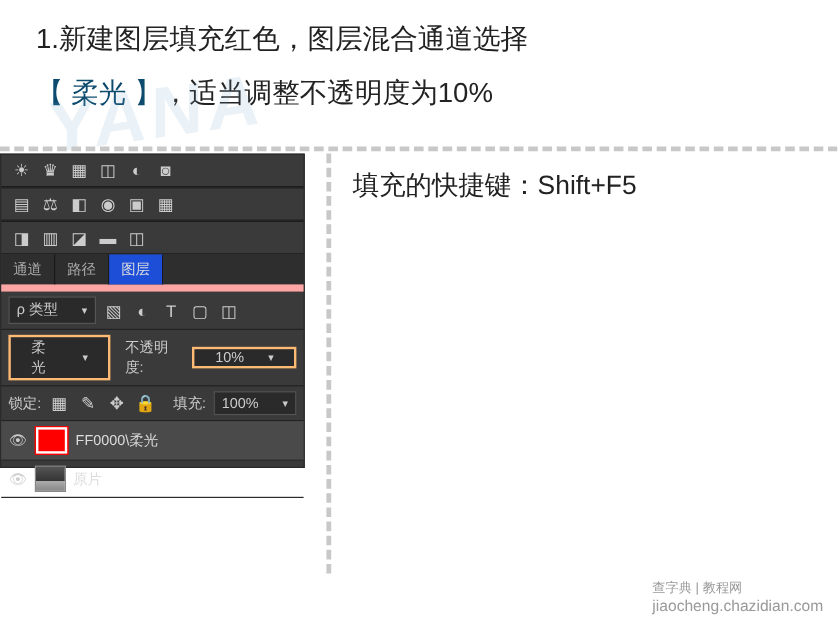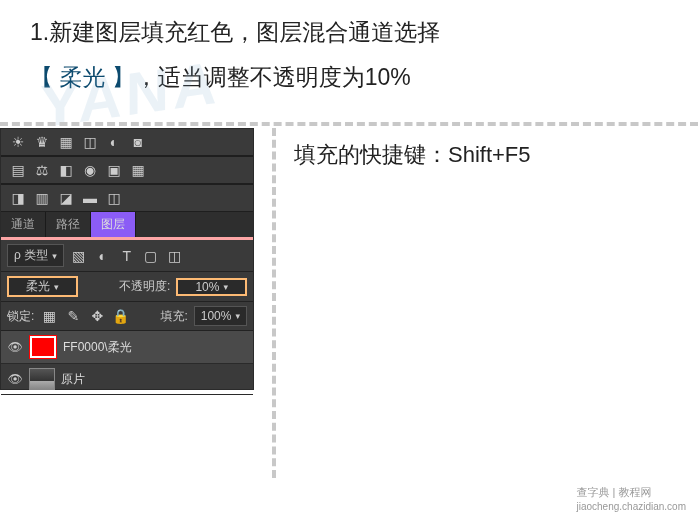--- a/index.html
+++ b/index.html
@@ -5,25 +5,25 @@
 body{margin:0;padding:0;font-family:"Microsoft YaHei","PingFang SC",sans-serif;background:#fff;width:698px}
 .page{position:relative;width:698px;height:518px;background:#fff;overflow:hidden}
 .wm{position:absolute;left:40px;top:60px;font-size:60px;font-weight:bold;color:rgba(120,170,200,0.15);transform:skewY(-8deg);letter-spacing:4px}
 .main-text{padding:10px 16px 0 30px;font-size:23px;line-height:45px;color:#222}
 .hl{color:#0c4a6e}
 .body-area{display:flex;margin-top:10px}
 .panel{width:252px;height:260px;background:#3a3a3a;position:relative;border:1px solid #2a2a2a;margin-left:0}
 .tool-row{display:flex;gap:6px;padding:4px 8px;border-top:1px solid #1e1e1e;border-bottom:1px solid #1e1e1e}
 .tool-row:first-child{border-top:none}
 .ticon{width:18px;height:18px;display:flex;align-items:center;justify-content:center;color:#ccc;font-size:14px}
-.tabs{display:flex;font-size:12px;color:#aaa;background:#2e2e2e;border-bottom:3px solid #fca5a5}
+.tabs{display:flex;font-size:12px;color:#aaa;background:#2e2e2e;border-bottom:6px solid #fca5a5}
 .tab{padding:4px 10px;border-right:1px solid #1a1a1a}
-.tab.active{background:#8b5cf6;color:#ddd}
+.tab.active{background:#1d4ed8;color:#ddd}
 .blend-row{display:flex;align-items:center;font-size:12px;color:#ccc;padding:4px 6px;gap:6px;border-bottom:1px solid #222}
-.dropdown{background:#2a2a2a;border:1px solid #555;padding:2px 6px;display:flex;align-items:center;gap:4px}
+.dropdown{background:#2a2a2a;border:1px solid #555;padding:2px 6px;display:flex;align-items:center;gap:20px}
 .redbox{border:2px solid #fdba74;padding:0 17px}
 .layer-row{display:flex;align-items:center;padding:4px 6px;gap:6px;font-size:12px;color:#ddd;border-bottom:1px solid #2a2a2a}
 .eye{width:16px;text-align:center;color:#ccc}
 .thumb{width:24px;height:20px;border:1px solid #888}
 .thumb.red{background:#ff0000;outline:2px solid #fff;outline-offset:-3px;border:2px solid #ff0000}
 .thumb.photo{background:linear-gradient(#555 0%,#333 60%,#aaa 61%,#888 100%)}
 .divider{border-left:4px dashed #c8c8c8;margin:0 18px;height:350px}
 .side-text{flex:1;font-size:22px;line-height:44px;color:#222;padding-top:5px}
 .bottom-border{position:absolute;top:122px;left:0;right:0;border-top:4px dashed #c8c8c8}
 .watermark2{position:absolute;bottom:5px;right:8px;font-size:11px;color:#999;background:rgba(255,255,255,0.7);padding:1px 4px}
@@ -121,15 +121,15 @@
 
   <div class="divider"></div>
 
   <div class="side-text">
     <div>填充的快捷键：Shift+F5</div>
   </div>
 </div>
 
 <div class="watermark2">
   <span>查字典 | 教程网</span><br>
-  <span style="font-size:10px">jiaocheng.chazidian.com</span>
+  <span style="font-size:13px">jiaocheng.chazidian.com</span>
 </div>
 </div>
 
 </body></html>

